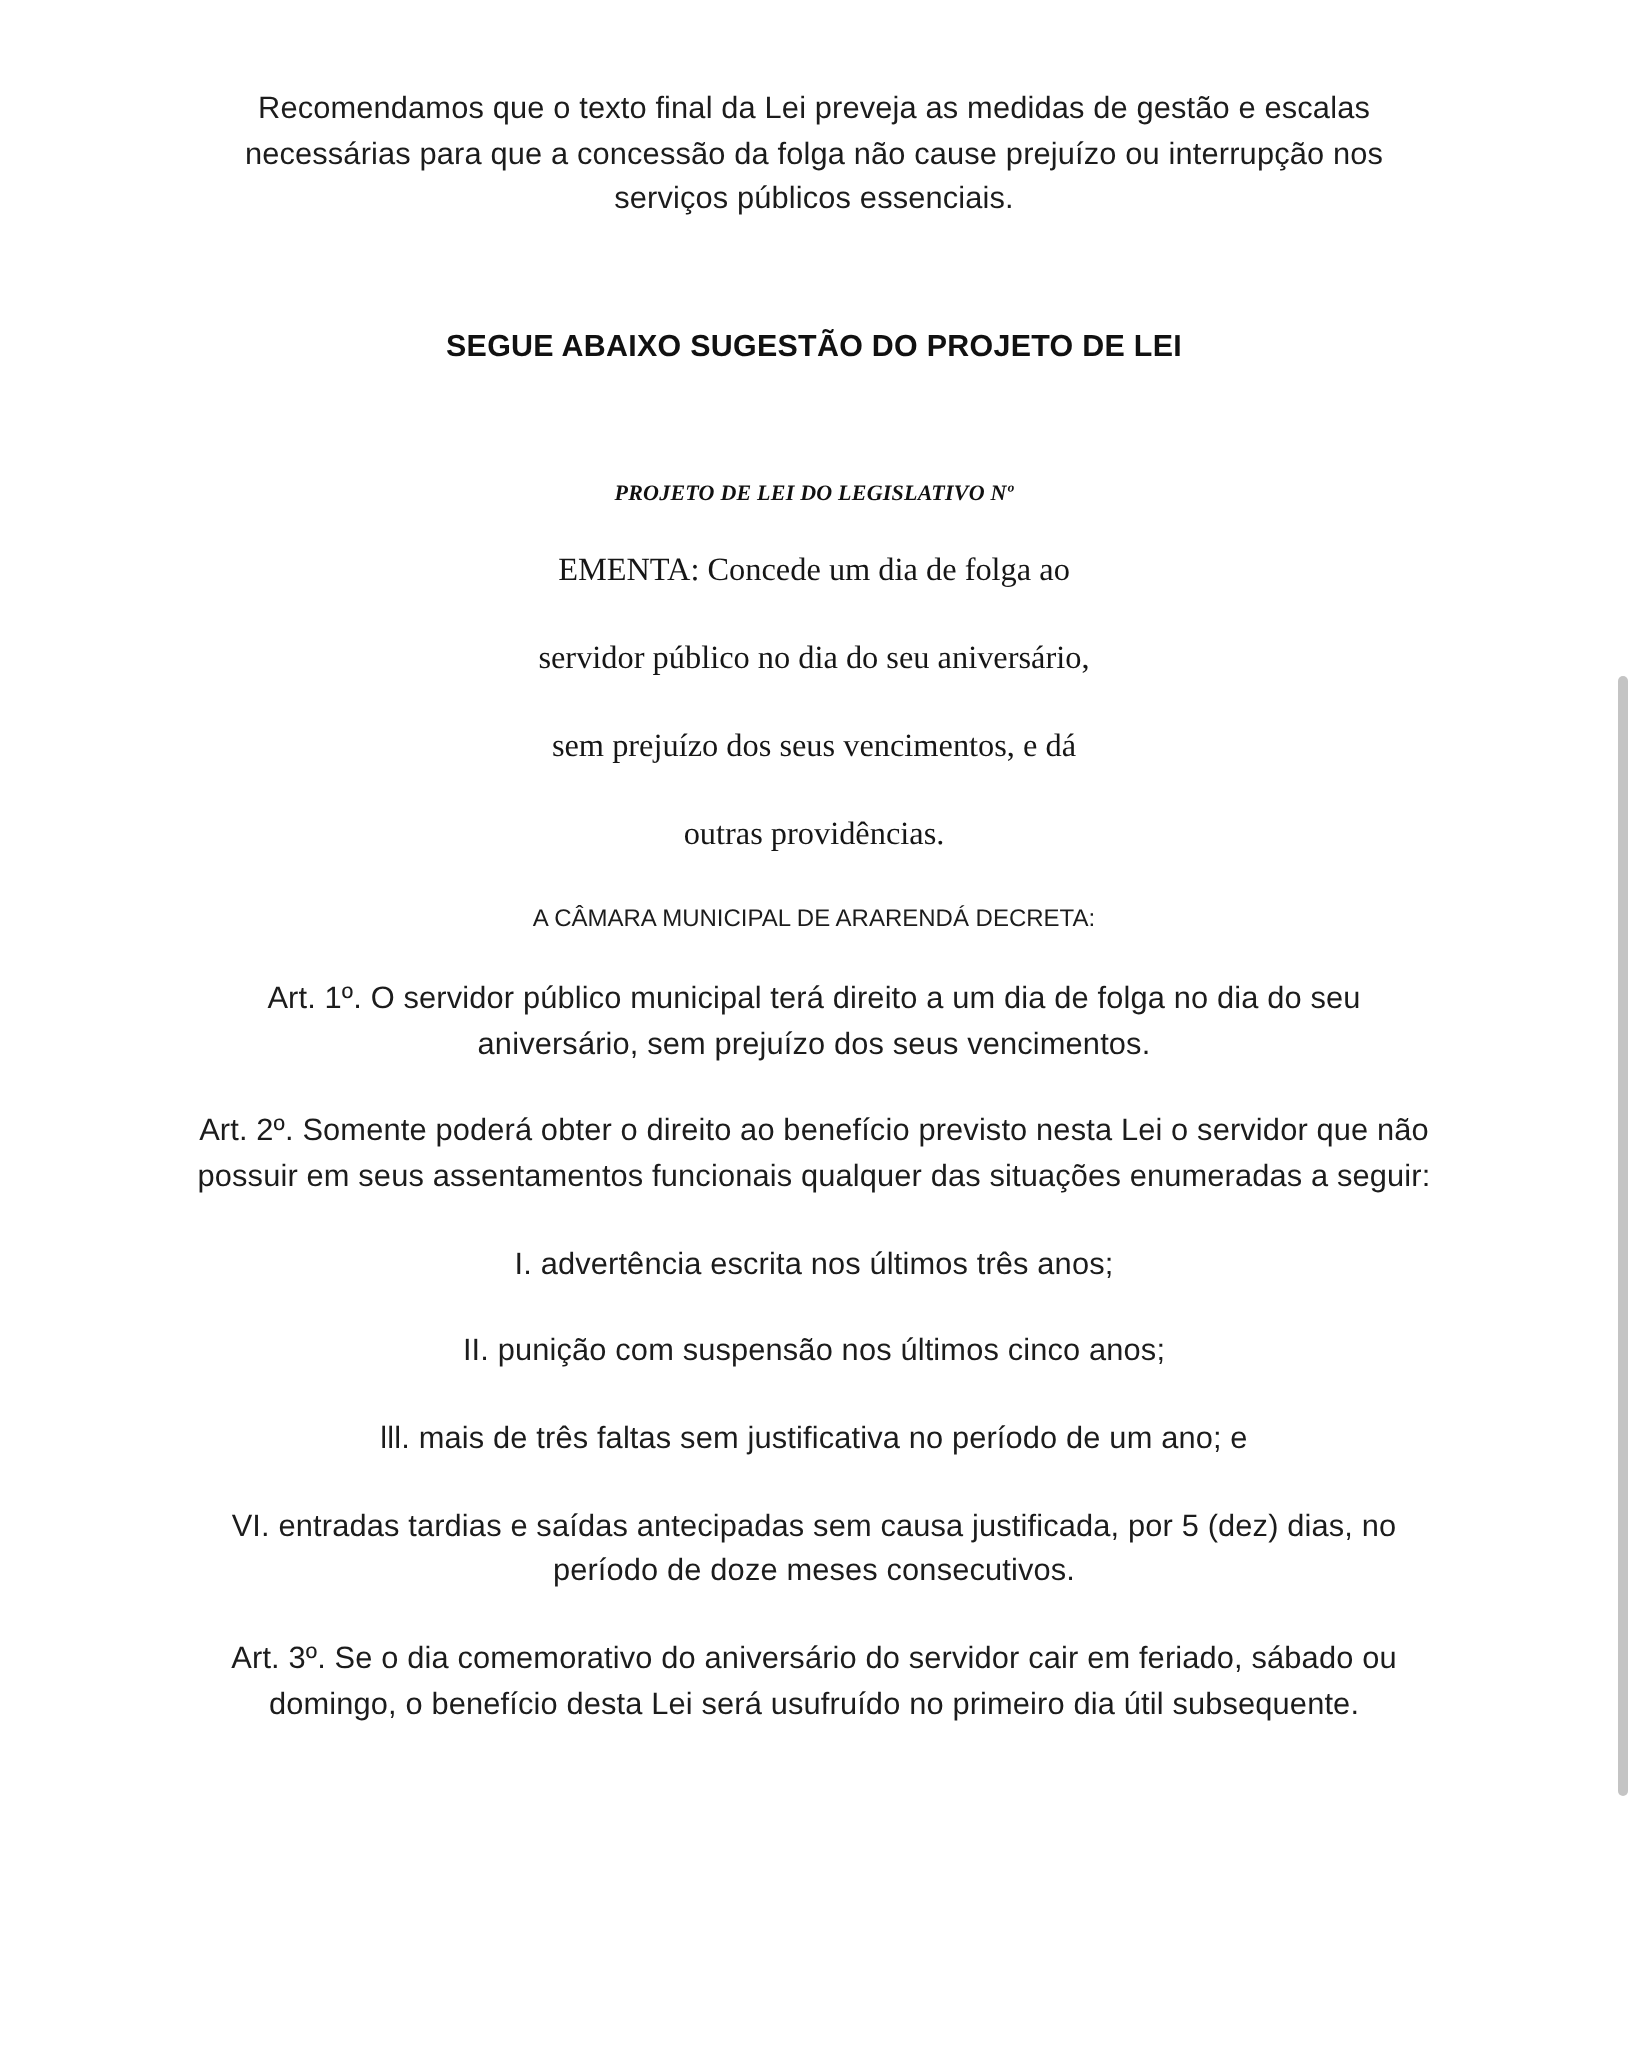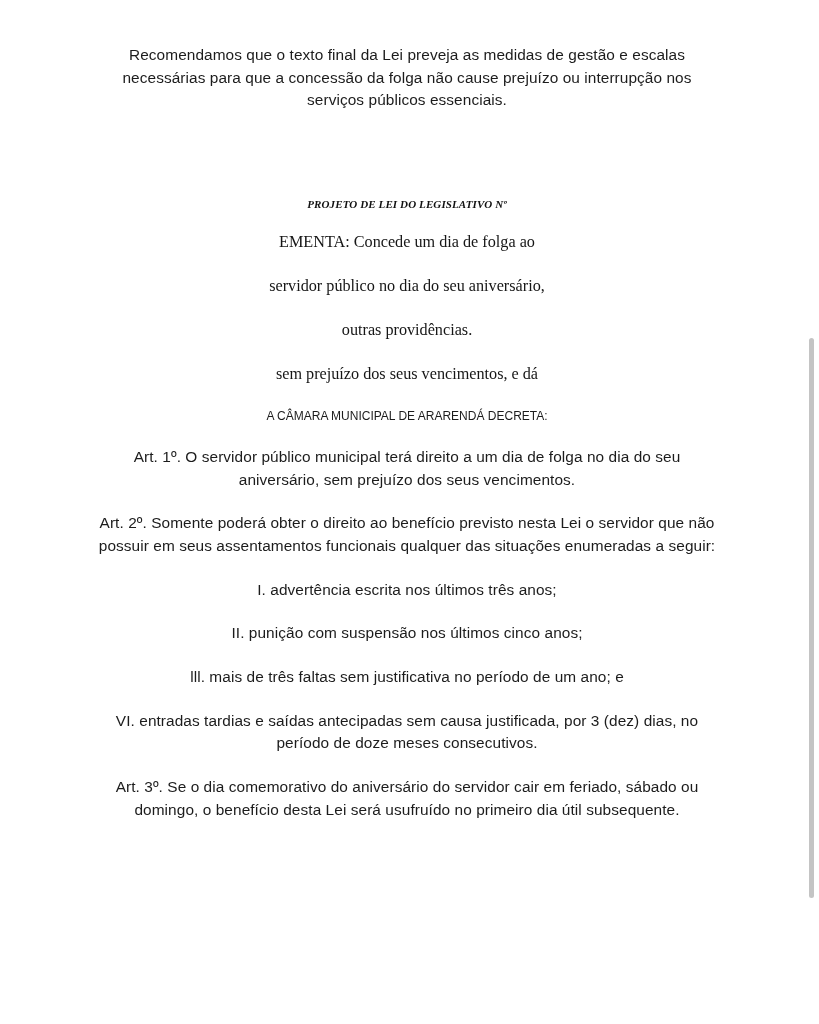--- a/index.html
+++ b/index.html
@@ -90,36 +90,37 @@
 </head>
 <body>
 
 <div class="page">
   <div class="content">
 
     <p class="body-par">Recomendamos que o texto final da Lei preveja as medidas de gestão e escalas necessárias para que a concessão da folga não cause prejuízo ou interrupção nos serviços públicos essenciais.</p>
 
     <div class="spacer-lg"></div>
 
+    <p class="heading-bold">SEGUE ABAIXO SUGESTÃO DO PROJETO DE LEI</p>
 
     <div class="spacer-xl"></div>
 
     <p class="law-title">PROJETO DE LEI DO LEGISLATIVO Nº</p>
 
     <p class="serif-line">EMENTA: Concede um dia de folga ao</p>
     <p class="serif-line">servidor público no dia do seu aniversário,</p>
+    <p class="serif-line">sem prejuízo dos seus vencimentos, e dá</p>
     <p class="serif-line">outras providências.</p>
-    <p class="serif-line">sem prejuízo dos seus vencimentos, e dá</p>
 
     <p class="decreta">A CÂMARA MUNICIPAL DE ARARENDÁ DECRETA:</p>
 
     <p class="body-par">Art. 1º. O servidor público municipal terá direito a um dia de folga no dia do seu aniversário, sem prejuízo dos seus vencimentos.</p>
     <p class="body-par">Art. 2º. Somente poderá obter o direito ao benefício previsto nesta Lei o servidor que não possuir em seus assentamentos funcionais qualquer das situações enumeradas a seguir:</p>
     <p class="body-par">I. advertência escrita nos últimos três anos;</p>
     <p class="body-par">II. punição com suspensão nos últimos cinco anos;</p>
     <p class="body-par">lll. mais de três faltas sem justificativa no período de um ano; e</p>
-    <p class="body-par">VI. entradas tardias e saídas antecipadas sem causa justificada, por 3 (dez) dias, no período de doze meses consecutivos.</p>
+    <p class="body-par">VI. entradas tardias e saídas antecipadas sem causa justificada, por 5 (dez) dias, no período de doze meses consecutivos.</p>
     <p class="body-par">Art. 3º. Se o dia comemorativo do aniversário do servidor cair em feriado, sábado ou domingo, o benefício desta Lei será usufruído no primeiro dia útil subsequente.</p>
 
   </div>
 
   <div class="scrollbar-track"></div>
 </div>
 
 </body></html>

